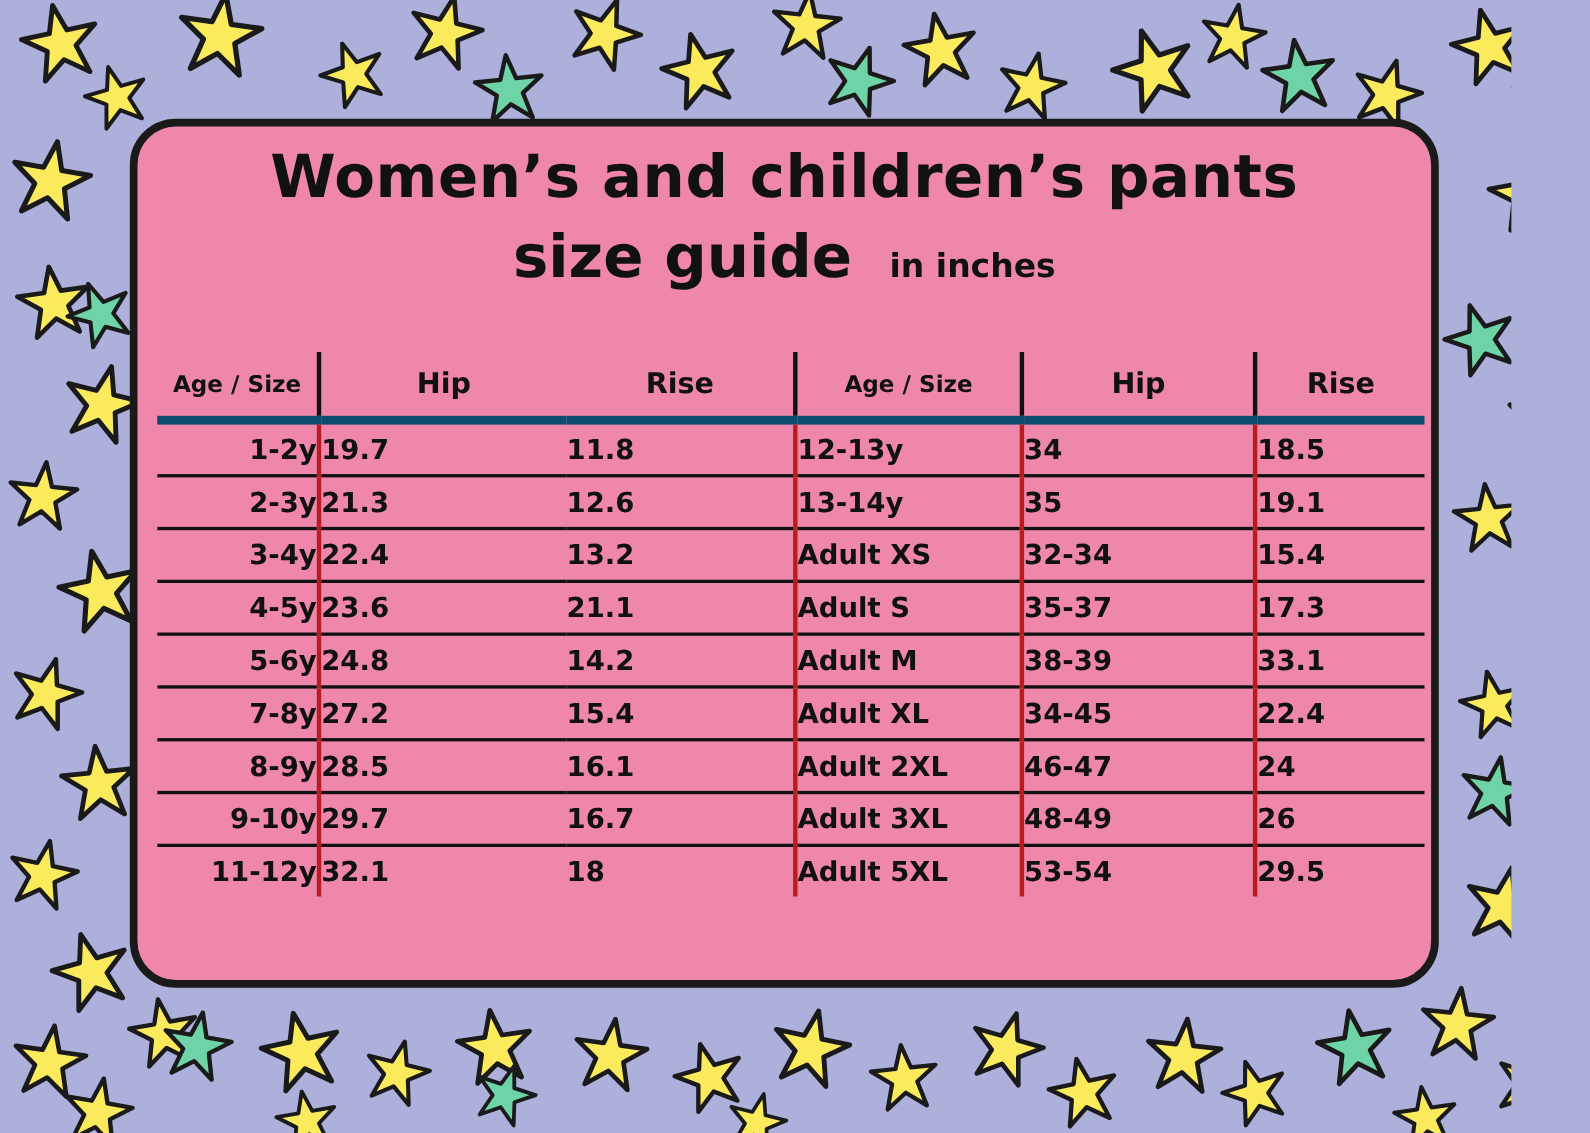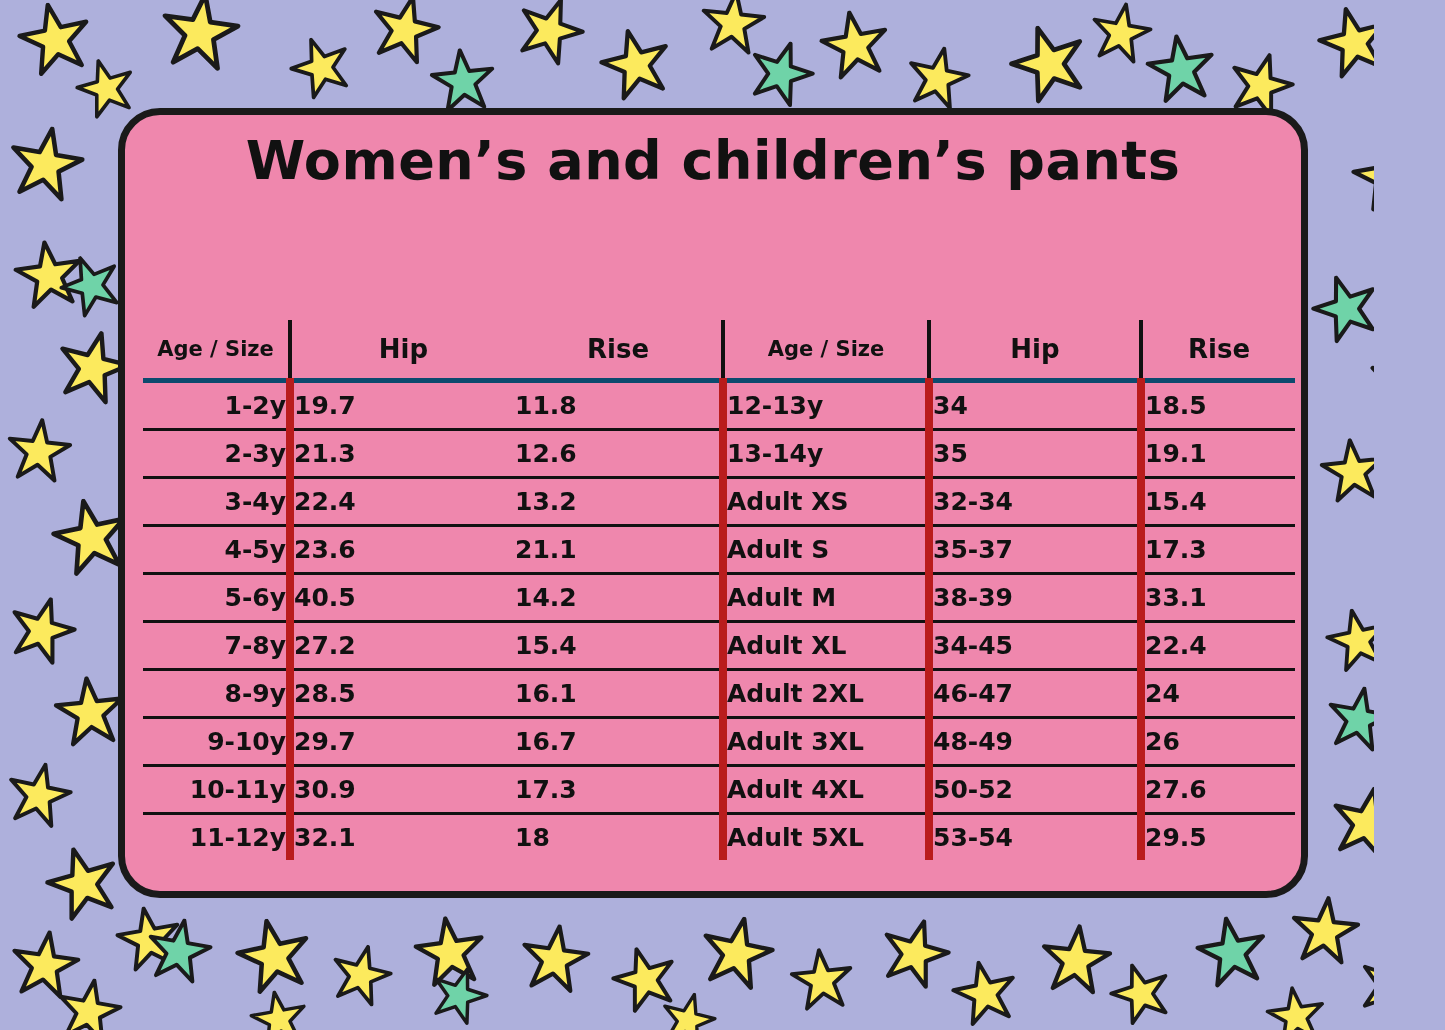--- a/index.html
+++ b/index.html
@@ -99,37 +99,37 @@
     font-weight: bold;
     color: #111;
     padding: 0;
     height: 45px;
     vertical-align: middle;
   }
   #size-table thead th {
     font-size: 26px;
     text-align: center;
     height: 58px;
-    border-bottom: 5px solid #0c4a6e;
+    border-bottom: 8px solid #0c4a6e;
   }
   #size-table thead th.small {
     font-size: 21px;
   }
   #size-table thead th.sep-r {
     border-right: 4px solid #111;
   }
   #size-table tbody td {
     font-size: 25px;
     border-bottom: 3px solid #111;
   }
   #size-table tbody tr:last-child td {
     border-bottom: none;
   }
   #size-table td.sep-r {
-    border-right: 8px solid #b91c1c;
+    border-right: 4px solid #b91c1c;
   }
   td.lbl {
     text-align: right;
     padding-right: 16px;
   }
   td.lbl-left {
     text-align: left;
     padding-left: 12px;
   }
   td.val {
@@ -458,20 +458,24 @@
       <div class="star" style="left: 1266px; top: 986px; width: 60px; height: 60px; transform: rotate(-8deg);">
         <svg viewBox="0 0 100 100" width="60" height="60">
           <polygon points="50,3 61,36 96,36 68,57 78,92 50,71 22,92 32,57 4,36 39,36" fill="#fcea5d" stroke="#1a1a1a" stroke-width="6" stroke-linejoin="round"></polygon>
         </svg>
       </div>
     </div>
 
   <div id="card">
     <div class="title-wrap">
       <div class="title-line1">Women’s and children’s pants</div>
+      <div class="title-line2-row">
+        <span class="title-line2">size guide</span>
+        <span class="title-units">in inches</span>
+      </div>
     </div>
 
     <table id="size-table">
       <colgroup>
         <col class="c0">
           <col class="c1">
           <col class="c2">
           <col class="c3">
           <col class="c4">
           <col class="c5">
@@ -514,21 +518,21 @@
           <tr>
             <td class="lbl sep-r">4-5y</td>
             <td class="val">23.6</td>
             <td class="val-c sep-r">21.1</td>
             <td class="lbl-left sep-r">Adult S</td>
             <td class="val-r sep-r">35-37</td>
             <td class="val-rr">17.3</td>
           </tr>
           <tr>
             <td class="lbl sep-r">5-6y</td>
-            <td class="val">40.5</td>
+            <td class="val">24.8</td>
             <td class="val-c sep-r">14.2</td>
             <td class="lbl-left sep-r">Adult M</td>
             <td class="val-r sep-r">38-39</td>
             <td class="val-rr">33.1</td>
           </tr>
           <tr>
             <td class="lbl sep-r">7-8y</td>
             <td class="val">27.2</td>
             <td class="val-c sep-r">15.4</td>
             <td class="lbl-left sep-r">Adult XL</td>
@@ -545,28 +549,20 @@
           </tr>
           <tr>
             <td class="lbl sep-r">9-10y</td>
             <td class="val">29.7</td>
             <td class="val-c sep-r">16.7</td>
             <td class="lbl-left sep-r">Adult 3XL</td>
             <td class="val-r sep-r">48-49</td>
             <td class="val-rr">26</td>
           </tr>
           <tr>
-            <td class="lbl sep-r">10-11y</td>
-            <td class="val">30.9</td>
-            <td class="val-c sep-r">17.3</td>
-            <td class="lbl-left sep-r">Adult 4XL</td>
-            <td class="val-r sep-r">50-52</td>
-            <td class="val-rr">27.6</td>
-          </tr>
-          <tr>
             <td class="lbl sep-r">11-12y</td>
             <td class="val">32.1</td>
             <td class="val-c sep-r">18</td>
             <td class="lbl-left sep-r">Adult 5XL</td>
             <td class="val-r sep-r">53-54</td>
             <td class="val-rr">29.5</td>
           </tr>
         </tbody>
     </table>
   </div>

